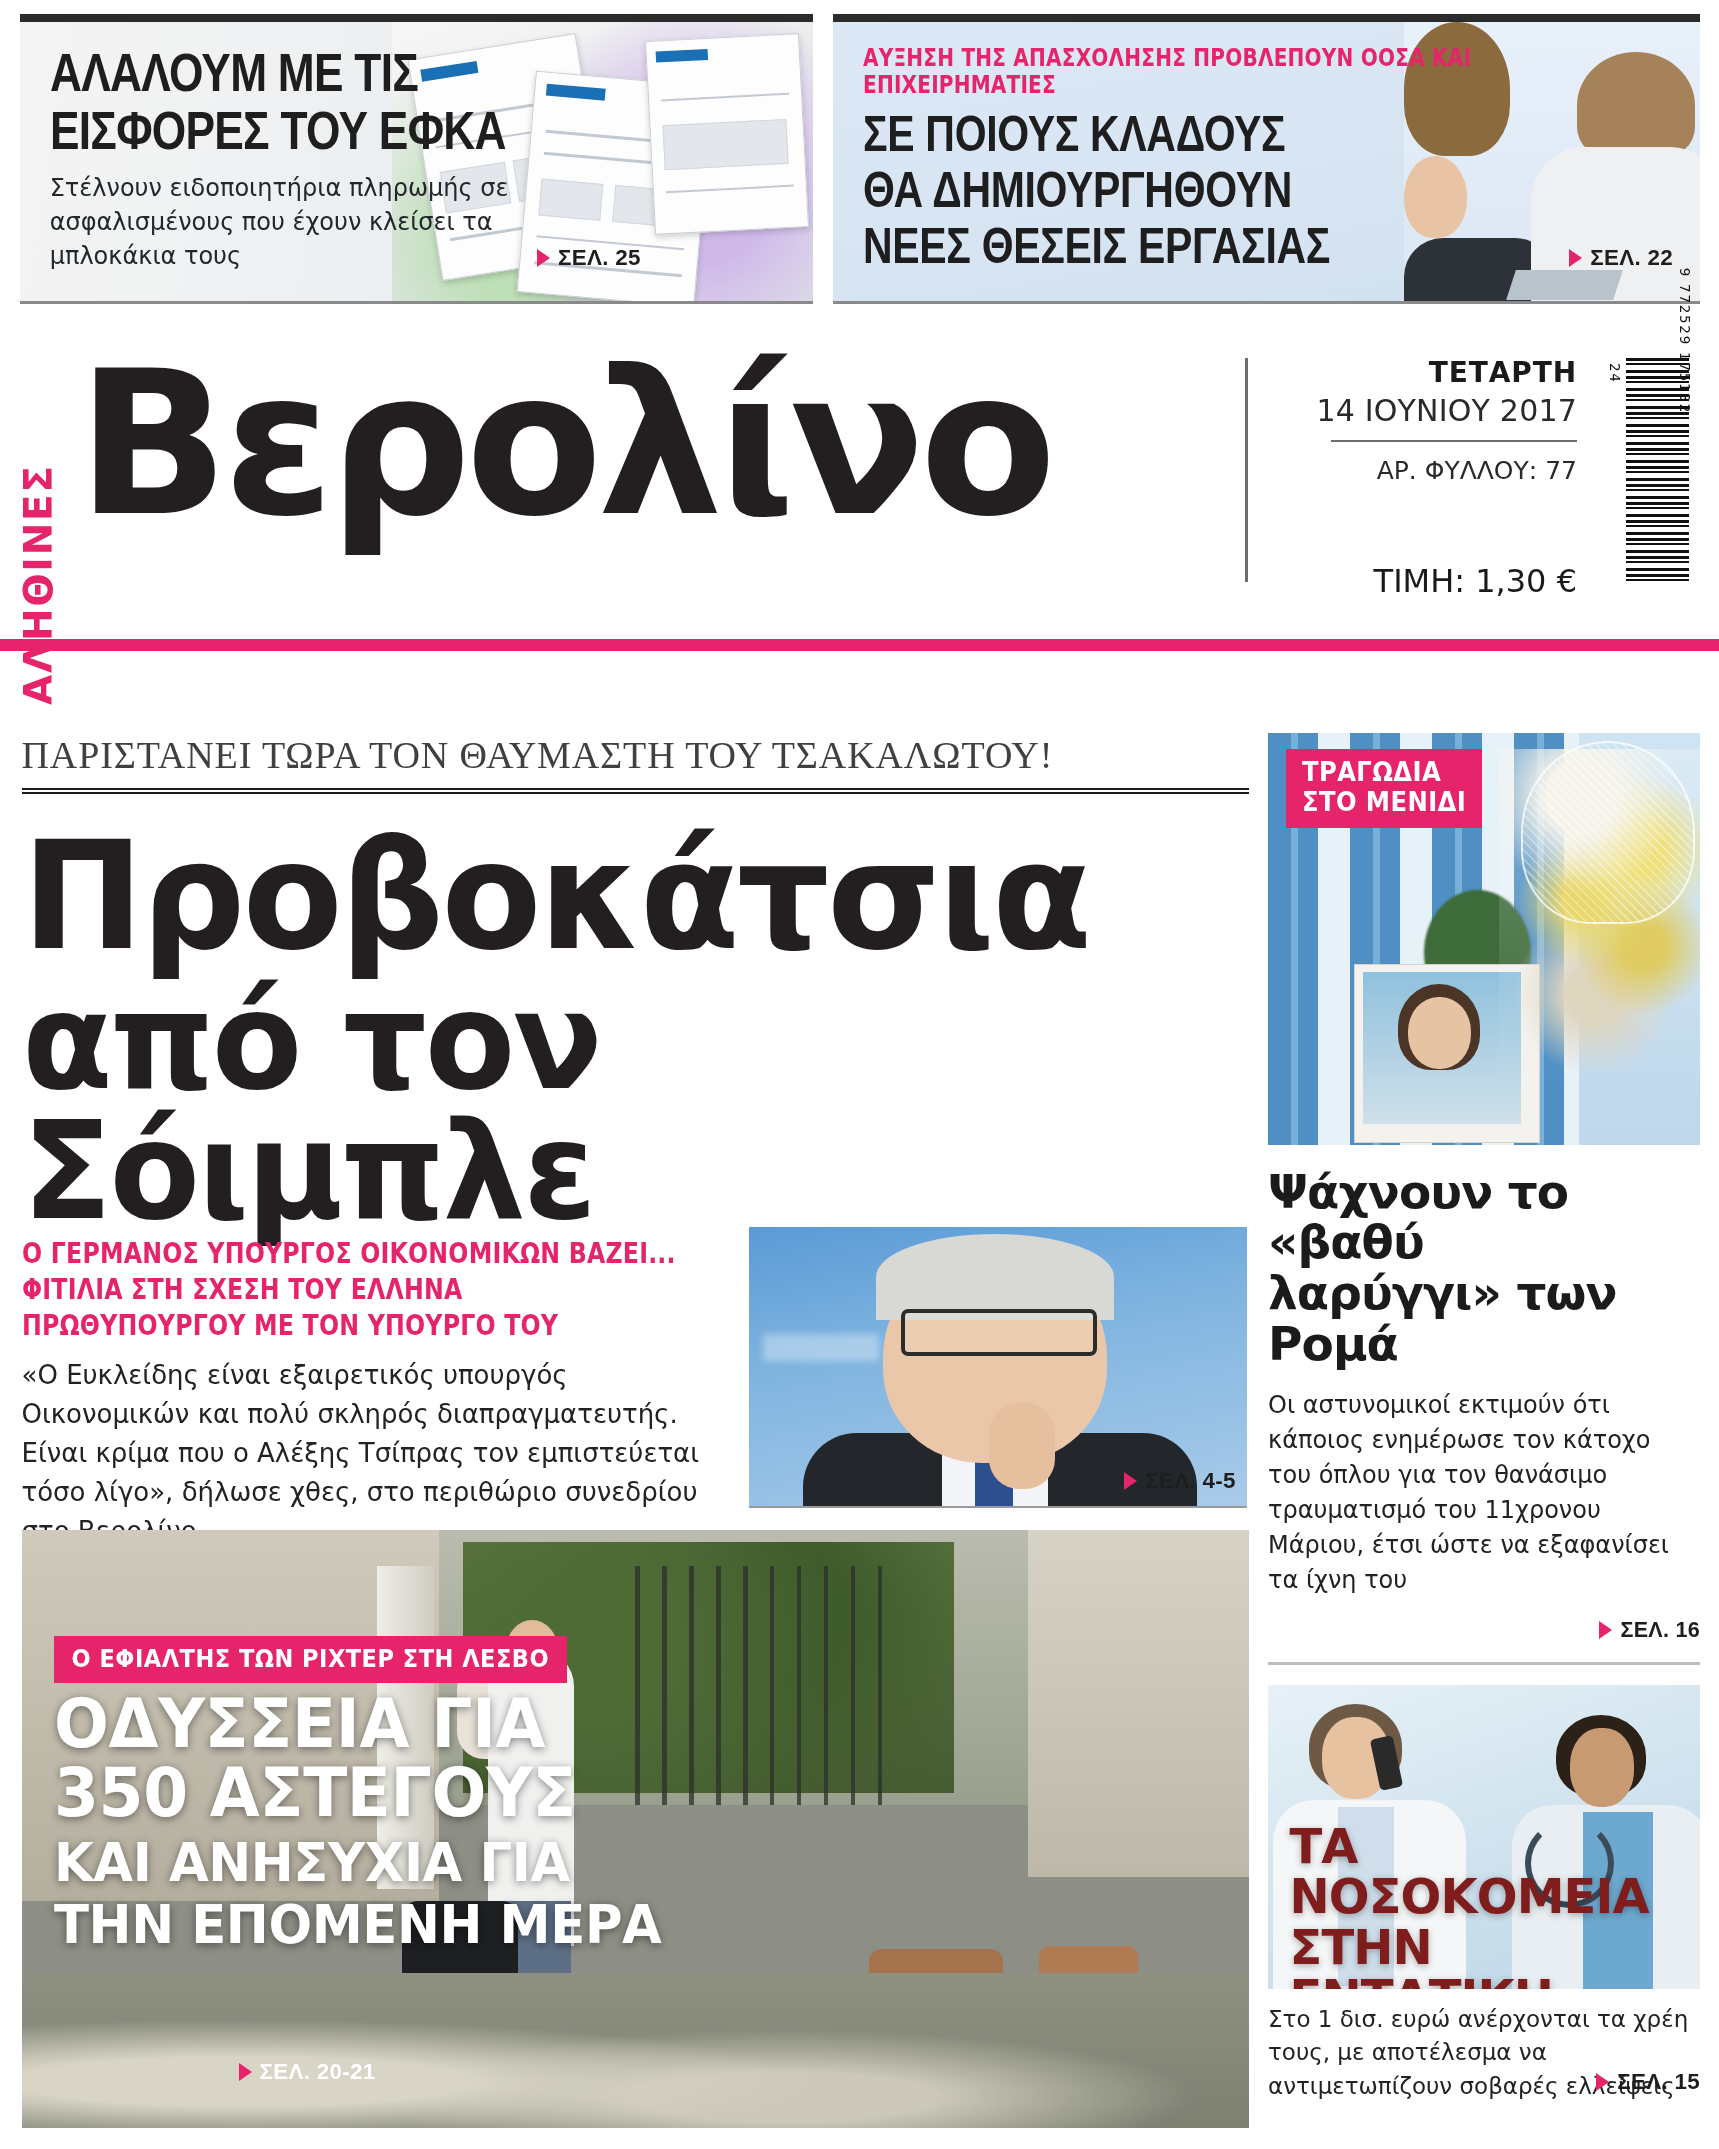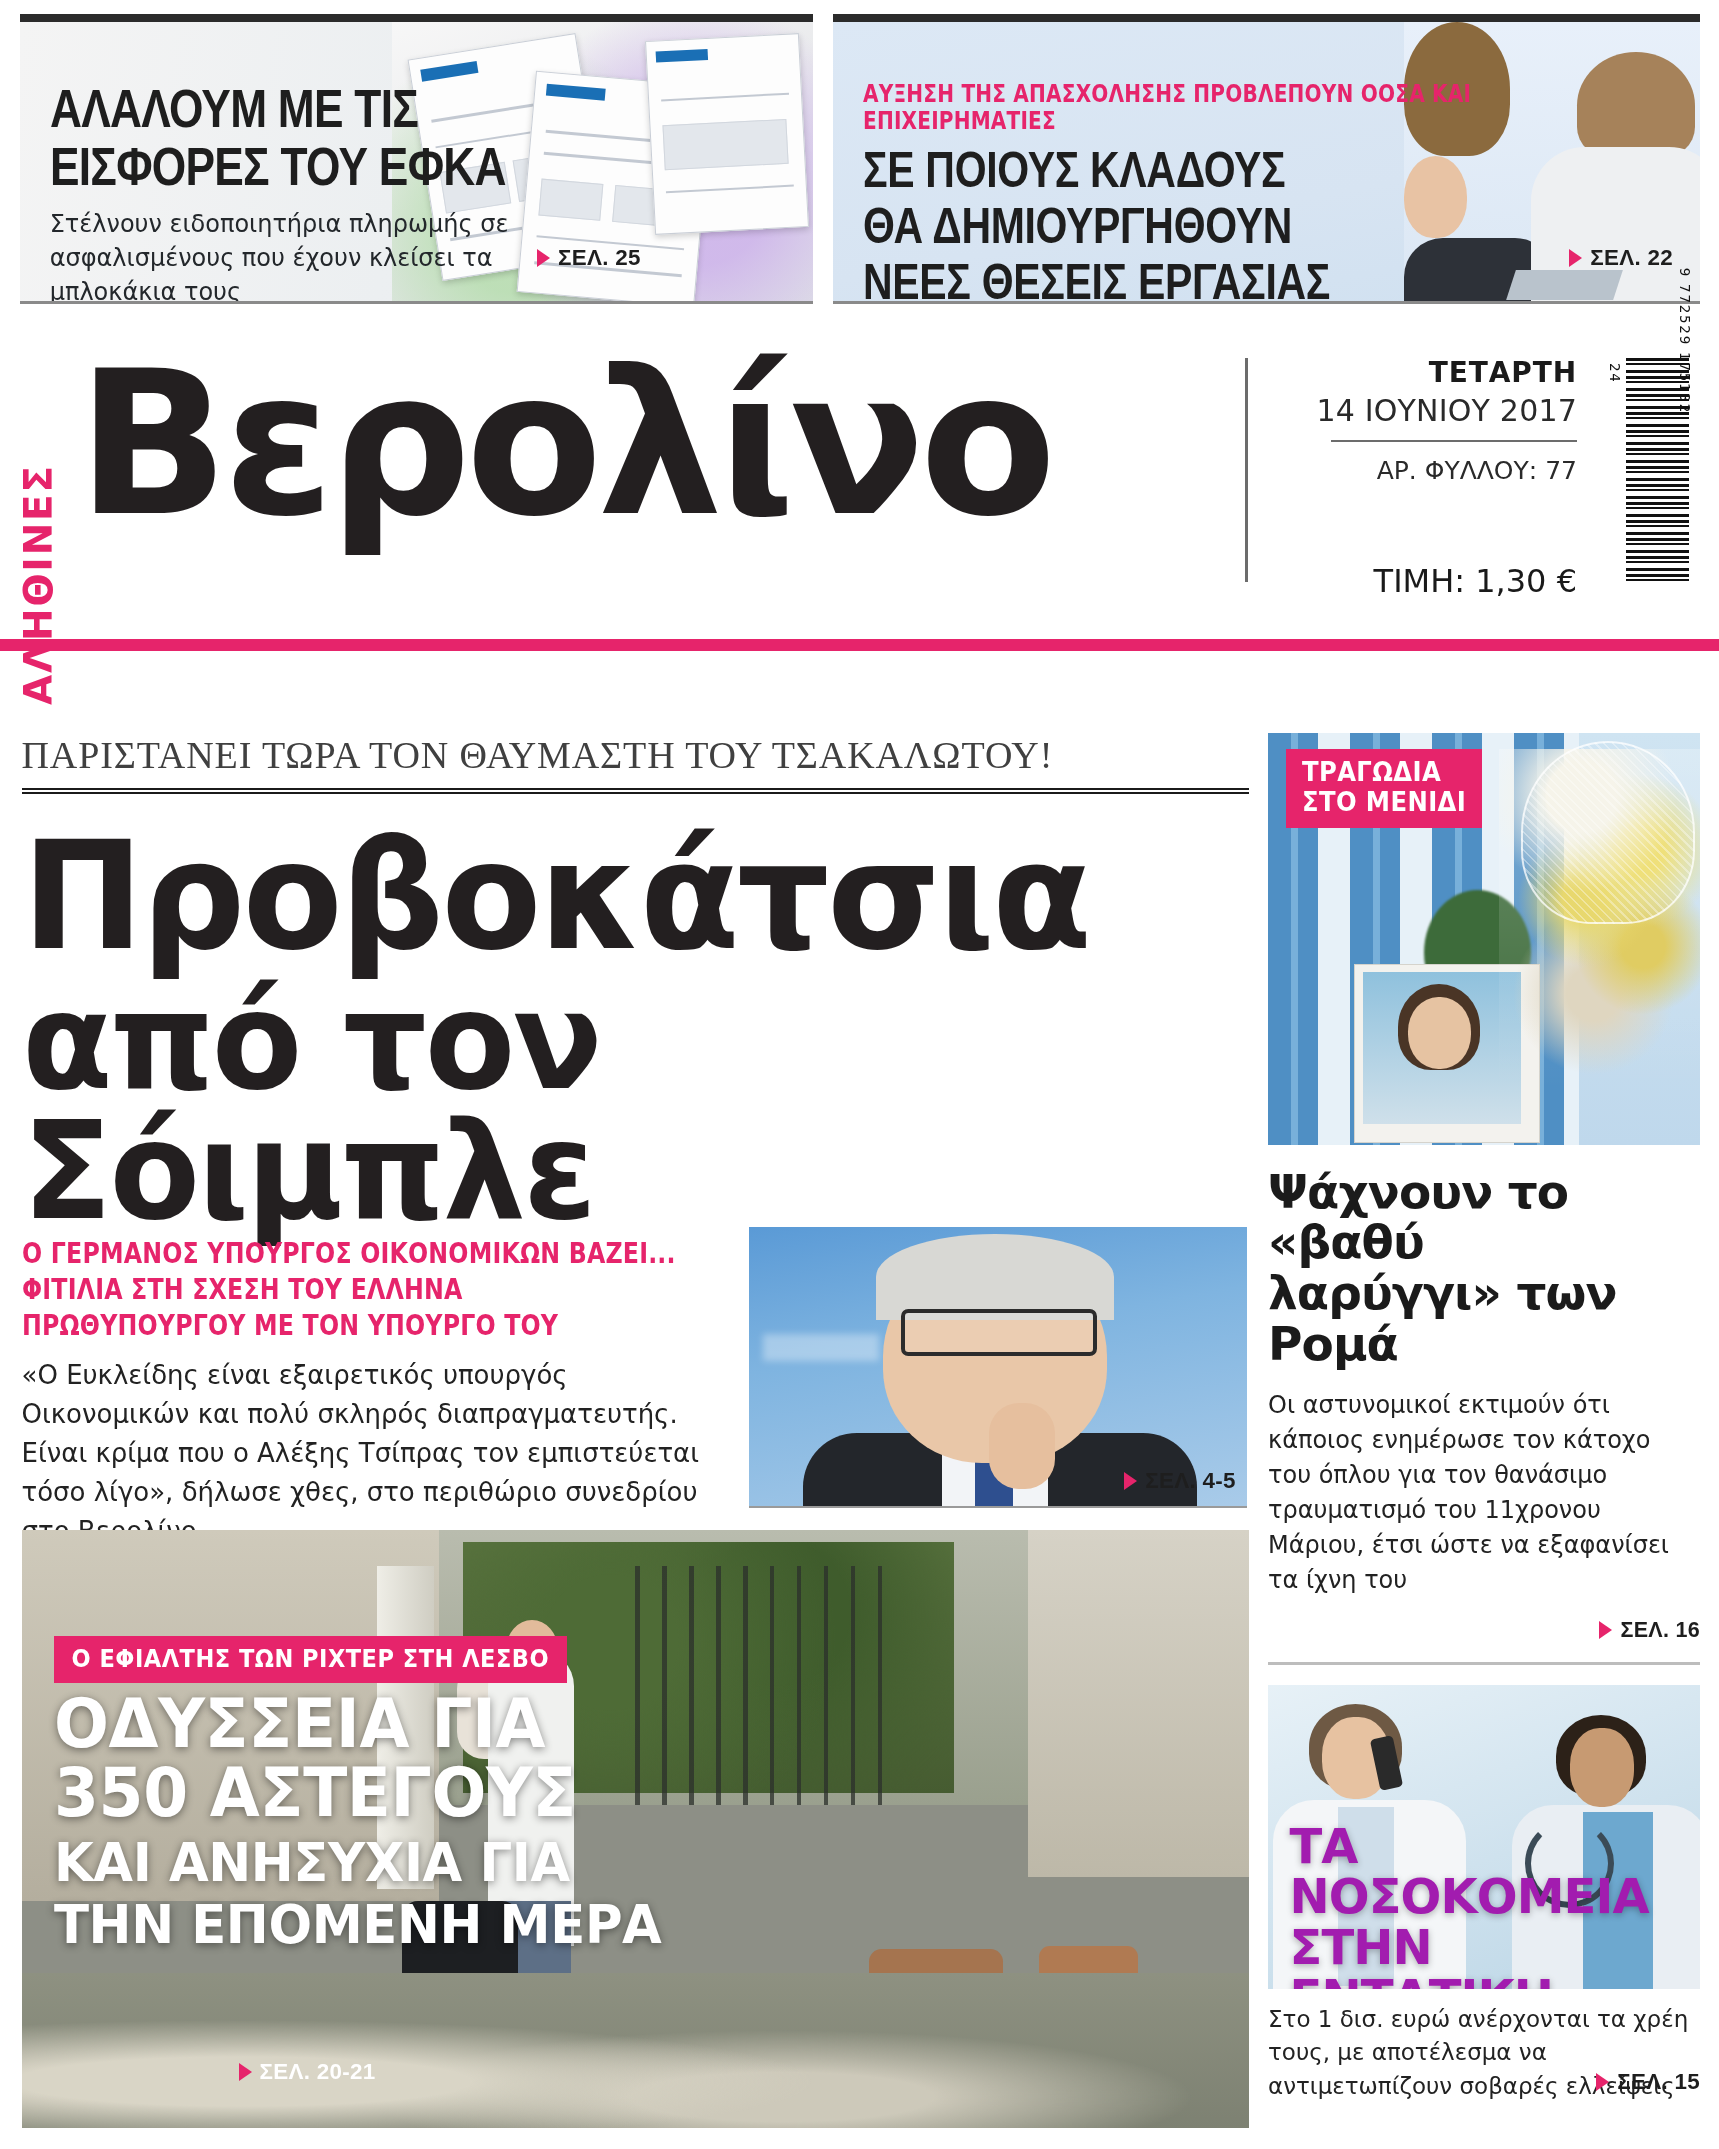--- a/index.html
+++ b/index.html
@@ -31,21 +31,21 @@
   .jobs-art{right:0;width:296px;background:linear-gradient(180deg,#e8f0fa 0%,#dbe7f4 100%);}
   .head{position:absolute;border-radius:50% 50% 46% 46%;}
   .body-sh{position:absolute;border-radius:38px 38px 0 0;}
   .woman-hair{left:18px;top:41px;width:106px;height:134px;background:#8b6a3e;border-radius:52% 52% 40% 40%;}
   .woman-face{left:39px;top:56px;width:63px;height:82px;background:#e8c3a4;border-radius:50% 50% 46% 46%;}
   .woman-body{left:1.8px;top:159px;width:150px;height:125px;background:#2d3138;border-radius:39px 39px 0 0;}
   .man-hair{right:5.4px;top:30px;width:118px;height:107px;background:#a6825a;border-radius:50% 50% 30% 30%;}
   .man-body{right:-23px;top:125px;width:192px;height:161px;background:#eef0f2;border-radius:54px 54px 0 0;}
   .laptop{position:absolute;left:107px;bottom:1.8px;width:107px;height:30px;background:#b9c3cc;transform:skewX(-18deg);}
 
-  .t-inner{position:absolute;left:0;top:0;bottom:0;right:0;padding:23px 27px 4px 30px;box-sizing:border-box;margin-top:36px;}
+  .t-inner{position:absolute;left:0;top:0;bottom:0;right:0;padding:23px 27px 4px 30px;box-sizing:border-box;}
   .t-kicker{color:#e6246b;font-weight:bold;font-size:24px;letter-spacing:0.2px;line-height:1.1;
             font-family:"DejaVu Sans Condensed","Liberation Sans",sans-serif;transform:scaleX(.93);transform-origin:left center;}
   .t-head{font-weight:bold;color:#1e1e1e;line-height:1.0;font-family:"Liberation Sans",sans-serif;
           transform:scaleX(.82);transform-origin:left center;}
   .teaser.left .t-head{font-size:54px;letter-spacing:-0.9px;}
   .teaser.left .t-head .l2{display:block;margin-top:3.6px;}
   .teaser.right .t-head{font-size:50px;margin-top:10.7px;letter-spacing:-0.4px;}
   .teaser.right .t-head span{display:block;margin-bottom:6.3px;}
   .t-sub{font-size:24px;line-height:1.42;color:#23272b;margin-top:14.3px;max-width:475px;
          font-family:"DejaVu Sans","Liberation Sans",sans-serif;}
@@ -180,21 +180,21 @@
   .doc1-h{position:absolute;left:41px;top:19.7px;width:93px;height:86px;background:#6e5944;border-radius:50% 50% 42% 42%;}
   .doc1-f{position:absolute;left:54px;top:32px;width:68px;height:82px;background:#e7c2a1;border-radius:46%;}
   .doc1-coat{position:absolute;left:5.4px;top:115px;width:193px;height:190px;background:#f4f6f8;border-radius:41px 41px 0 0;}
   .doc1-shirt{position:absolute;left:70px;top:122px;width:56px;height:179px;background:#cfdeea;}
   .doc1-phone{position:absolute;left:107px;top:52px;width:23px;height:52px;background:#2a2a2a;border-radius:4.5px;transform:rotate(-12deg);}
   .doc2-h{position:absolute;right:54px;top:30px;width:90px;height:82px;background:#2c2118;border-radius:50% 50% 42% 42%;}
   .doc2-f{position:absolute;right:66px;top:43px;width:64px;height:79px;background:#c79a72;border-radius:46%;}
   .doc2-coat{position:absolute;right:-9px;top:120px;width:197px;height:184px;background:#e9eef3;border-radius:41px 41px 0 0;}
   .doc2-scrub{position:absolute;right:47px;top:127px;width:70px;height:177px;background:#6da8cf;}
   .steth{position:absolute;right:86px;top:134px;width:77px;height:77px;border:6.3px solid #3b4b57;border-radius:50%;border-top-color:transparent;}
-  .r2-head{position:absolute;left:21.5px;top:136px;color:#a21caf;font-weight:bold;font-size:48px;line-height:1.05;
+  .r2-head{position:absolute;left:21.5px;top:136px;color:#7f1d1d;font-weight:bold;font-size:48px;line-height:1.05;
            letter-spacing:-0.9px;text-shadow:0 1.8px 7.2px rgba(0,0,0,.3);
            font-family:"DejaVu Sans","Liberation Sans",sans-serif;}
   .r2-head span{display:block;}
   .r-body2{margin-top:14.3px;font-size:23px;line-height:1.45;color:#222;
            font-family:"DejaVu Sans","Liberation Sans",sans-serif;}
   .r-ref2{text-align:right;margin-top:-34px;}
 </style>
 </head>
 <body>
 

